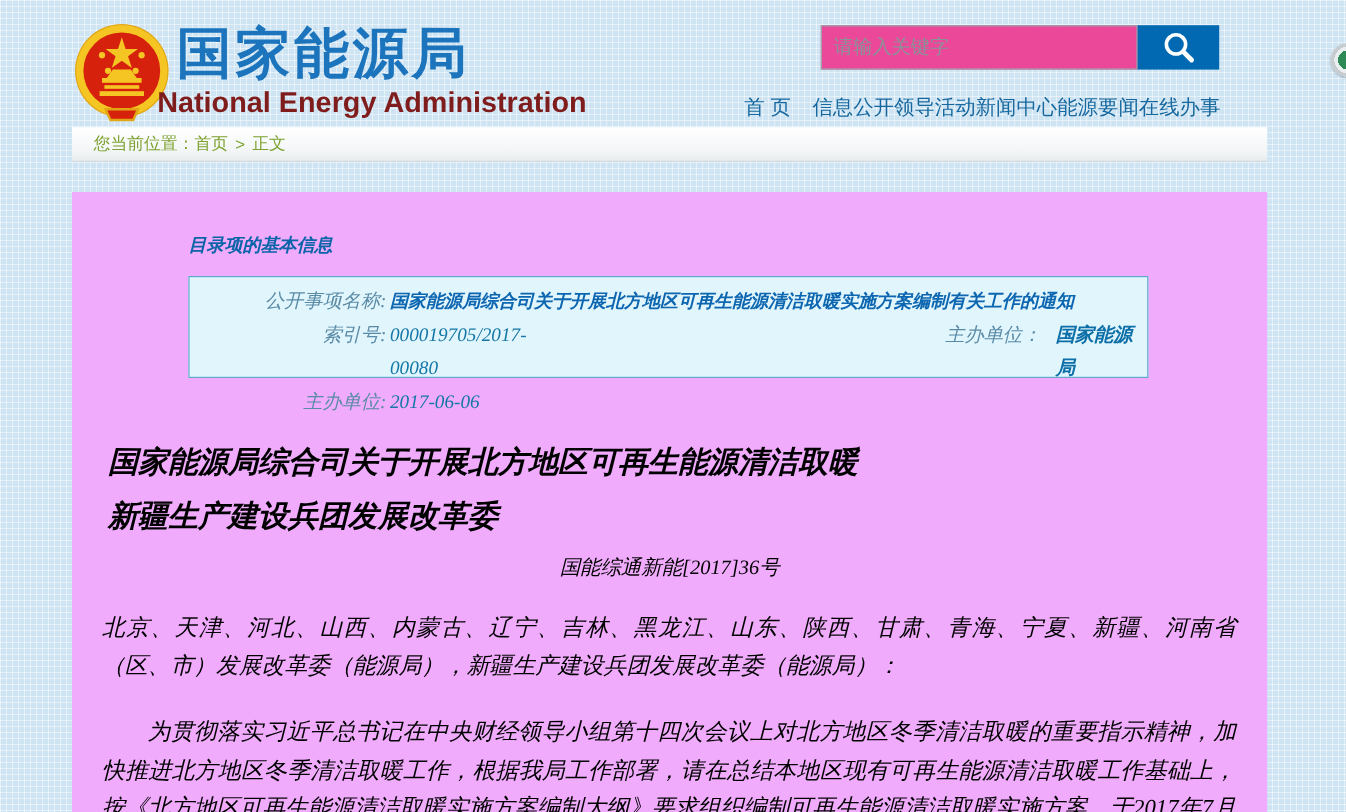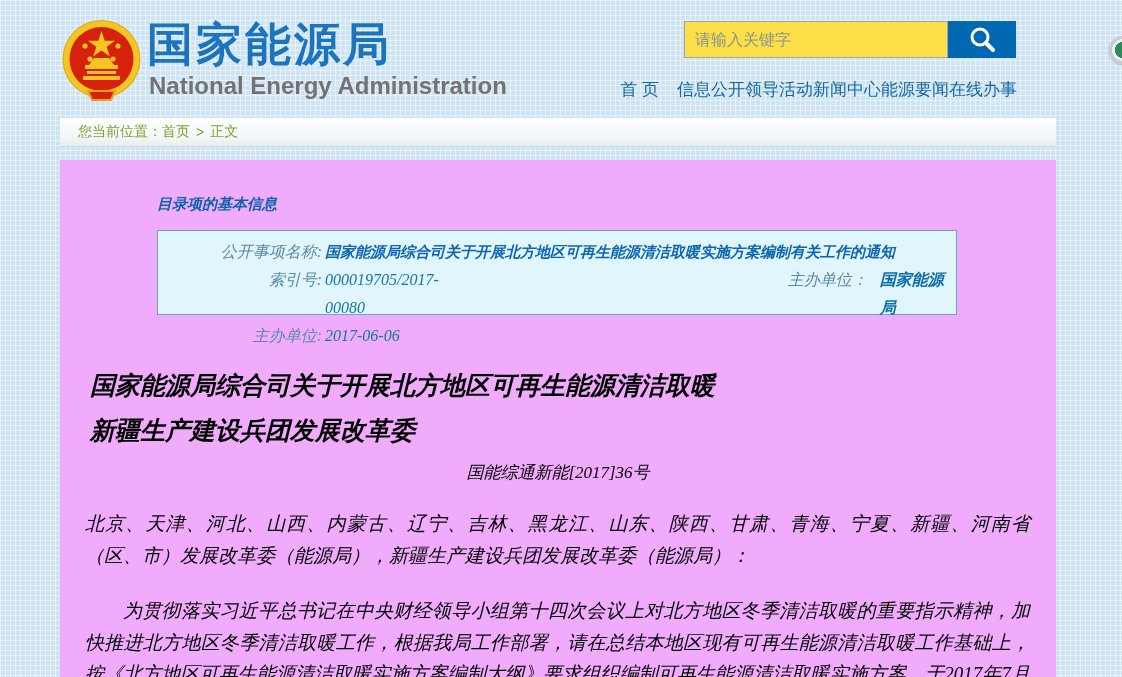--- a/index.html
+++ b/index.html
@@ -9,37 +9,37 @@
     background-color:#cfe4f3;
     background-image:
       linear-gradient(rgba(255,255,255,.45) 1px, transparent 1px),
       linear-gradient(90deg, rgba(255,255,255,.45) 1px, transparent 1px);
     background-size:5px 5px;
   }
   
   .emblem{position:absolute;left:61px;top:19px;width:81px;height:83px;}
   .site-title{position:absolute;left:147px;top:14px;font-size:46px;font-weight:bold;
     color:#1b74bc;letter-spacing:3px;white-space:nowrap;}
-  .site-subtitle{position:absolute;left:149px;top:72px;font-size:24px;font-weight:bold;
-    color:#737373;white-space:nowrap;}
+  .site-subtitle{position:absolute;left:131px;top:72px;font-size:24px;font-weight:bold;
+    color:#7f1d1d;white-space:nowrap;}
   .search-input{position:absolute;left:684px;top:21px;width:252px;height:35px;
     border:1px solid #9aa4ab;padding:0 0 0 10px;font-size:16px;color:#333;
-    font-family:Liberation Serif, serif;outline:none;background:#fde047;}
+    font-family:Liberation Serif, serif;outline:none;background:#ec4899;}
   .search-input::placeholder{color:#8a9298;}
   .search-btn{position:absolute;left:948px;top:21px;width:68px;height:37px;
     background:#0069b1;border:none;cursor:pointer;display:flex;align-items:center;justify-content:center;}
   .nav{position:absolute;left:0;top:78px;width:1017px;display:flex;justify-content:flex-end;
     gap:0;font-size:17px;color:#16689f;}
   .nav .nav-item{cursor:pointer;white-space:nowrap;}
   .nav .nav-item:first-child{margin-right:18px;}
   .site-badge{position:absolute;left:1109px;top:36px;width:28px;height:28px;border-radius:50%;
     background:radial-gradient(circle at 50% 50%, #2e8b57 0 8px, #e9eef0 8px 11px, #c6ccd0 11px 14px);
     box-shadow:0 1px 2px rgba(0,0,0,.25);}
   
-  .breadcrumb{position:absolute;left:60px;top:118px;width:996px;height:29px;
+  .breadcrumb{position:absolute;left:60px;top:106px;width:996px;height:29px;
     background:linear-gradient(#ffffff,#f2f5f6 75%,#e8ecee);border-bottom:1px solid #d4dade;
     display:flex;align-items:center;padding-left:18px;box-sizing:border-box;
     font-size:14px;color:#7ca12f;}
   .breadcrumb a{color:#7ca12f;text-decoration:none;cursor:pointer;}
   .breadcrumb .sep{margin:0 6px;}
   
   .content{position:absolute;left:60px;top:160px;width:996px;height:664px;background:#f0abfc;font-style:italic;}
   .catalog-heading{margin:35px 0 0 97px;font-size:15px;font-weight:bold;color:#0a64a8;}
   .info-box{margin:16px 0 0 97px;width:800px;height:85px;box-sizing:border-box;
     background:#e1f5fd;border:1px solid #62a8cc;

